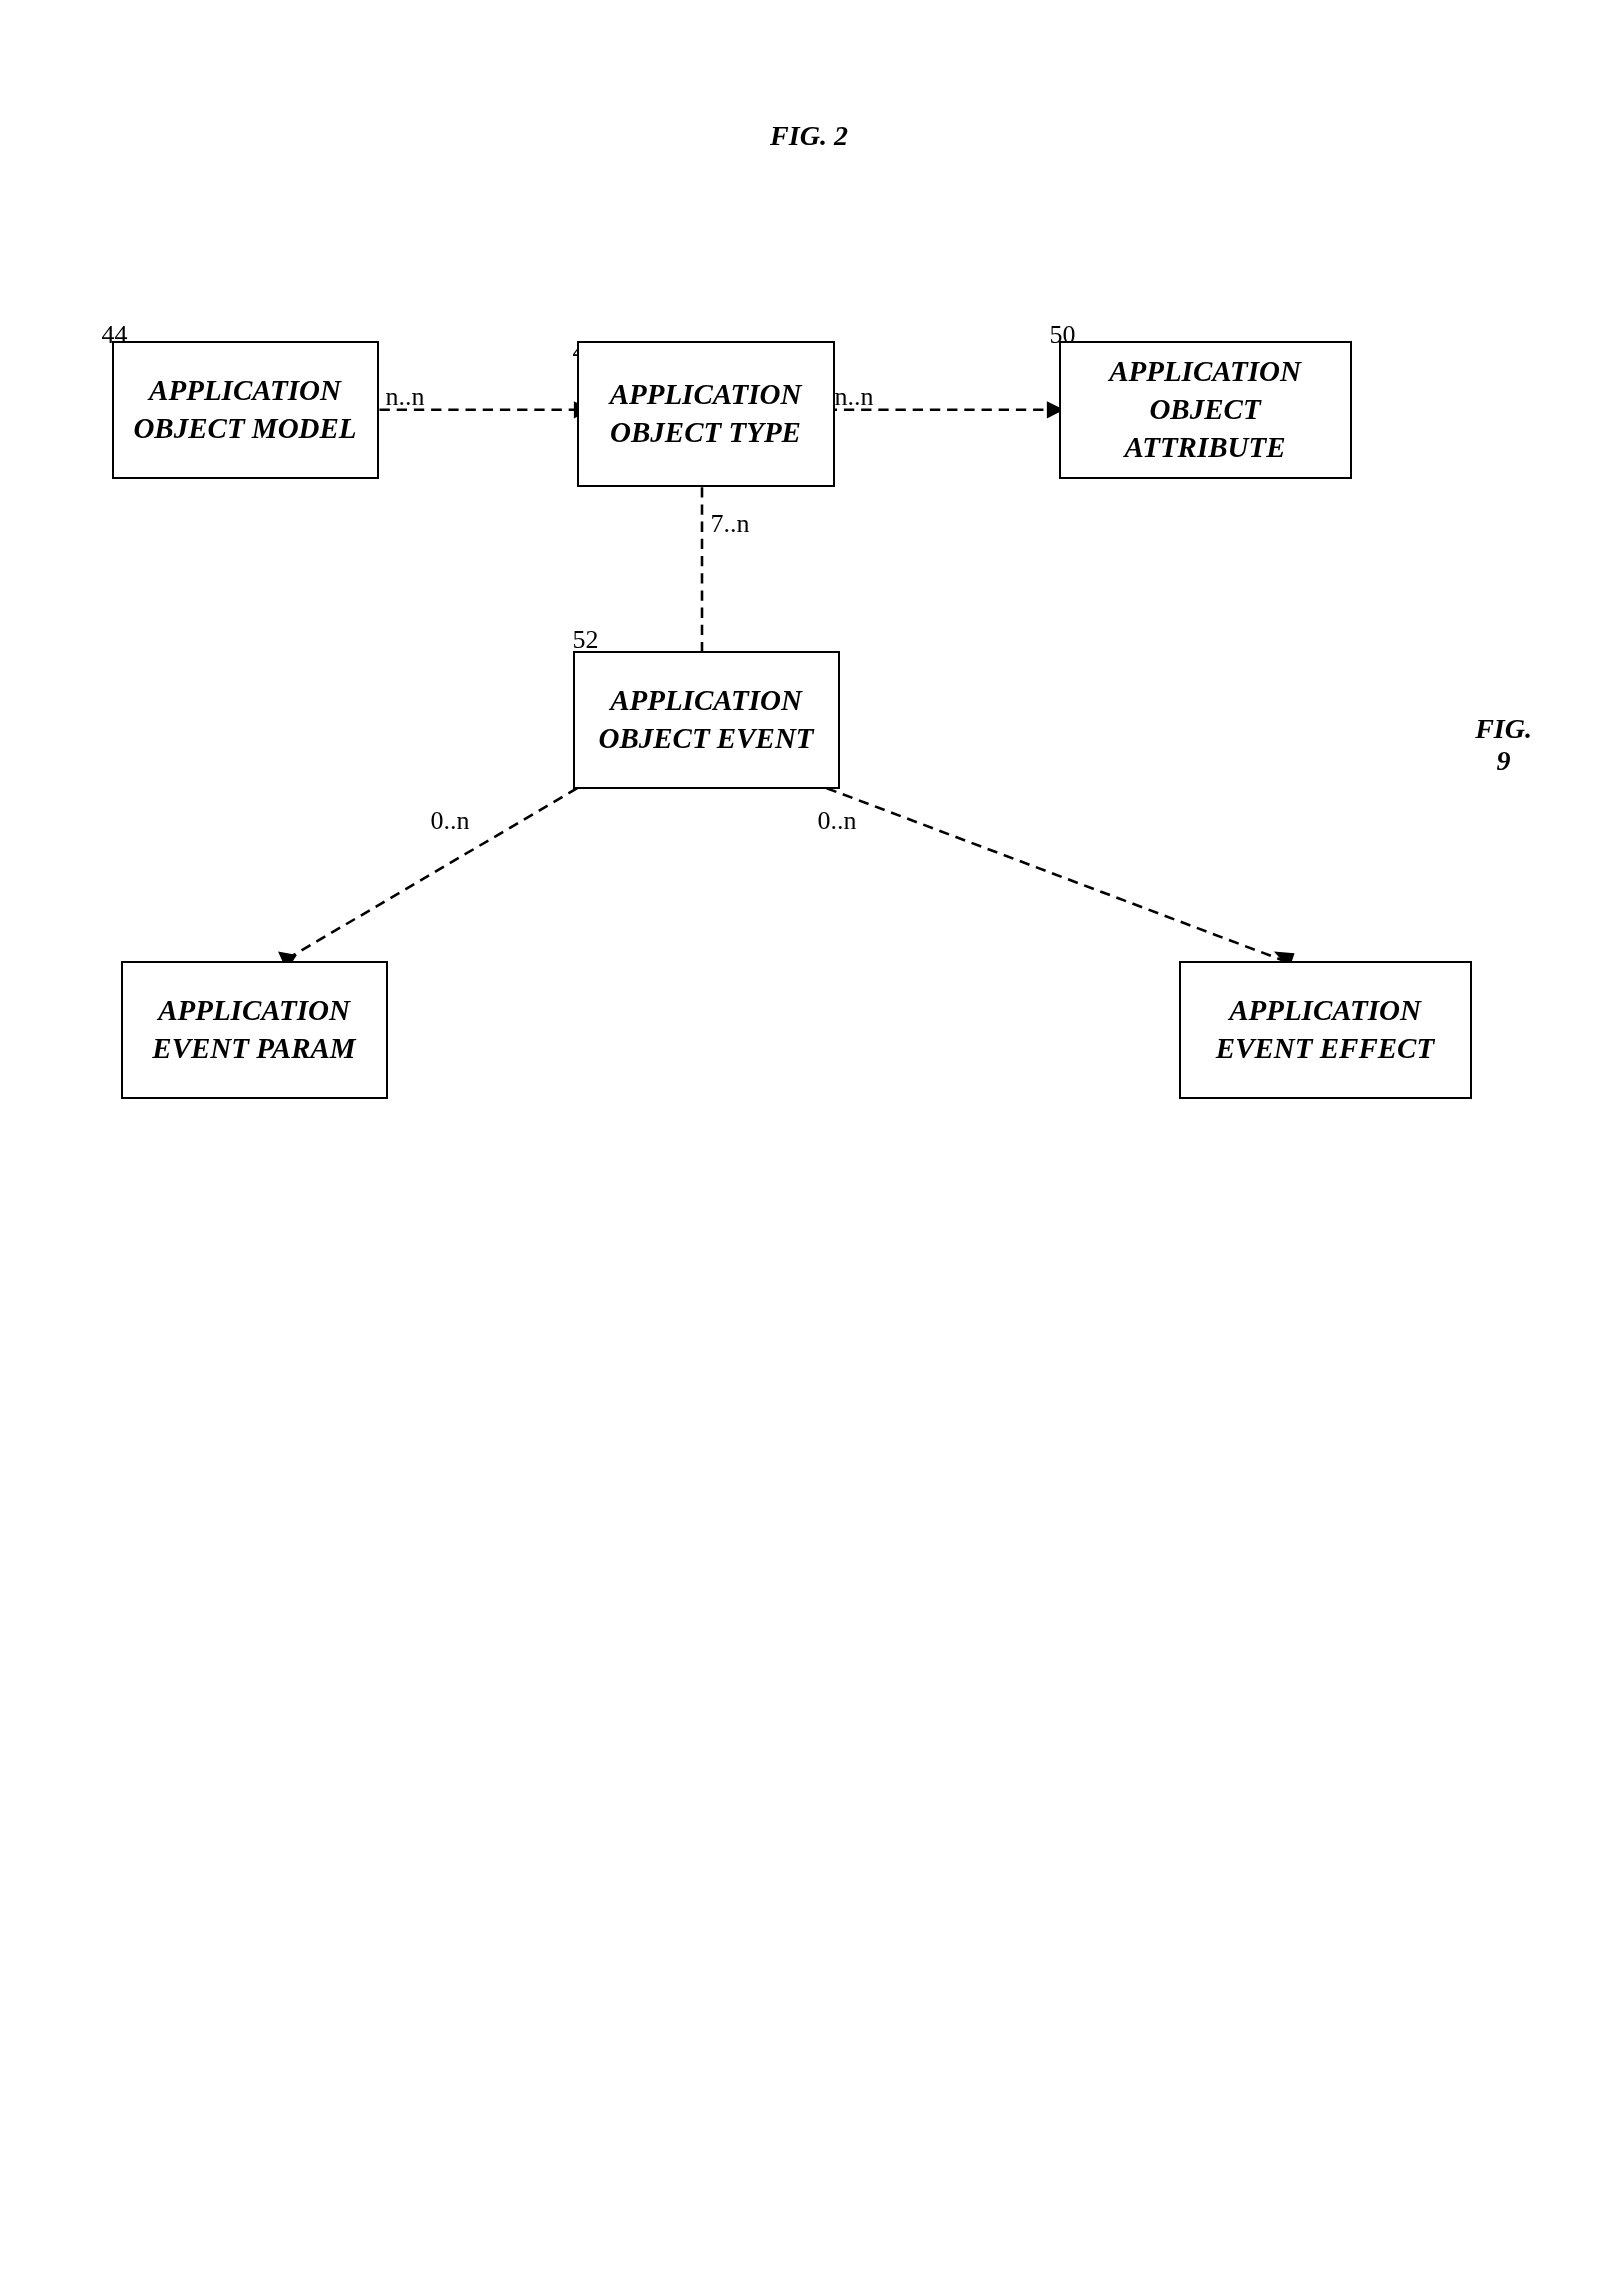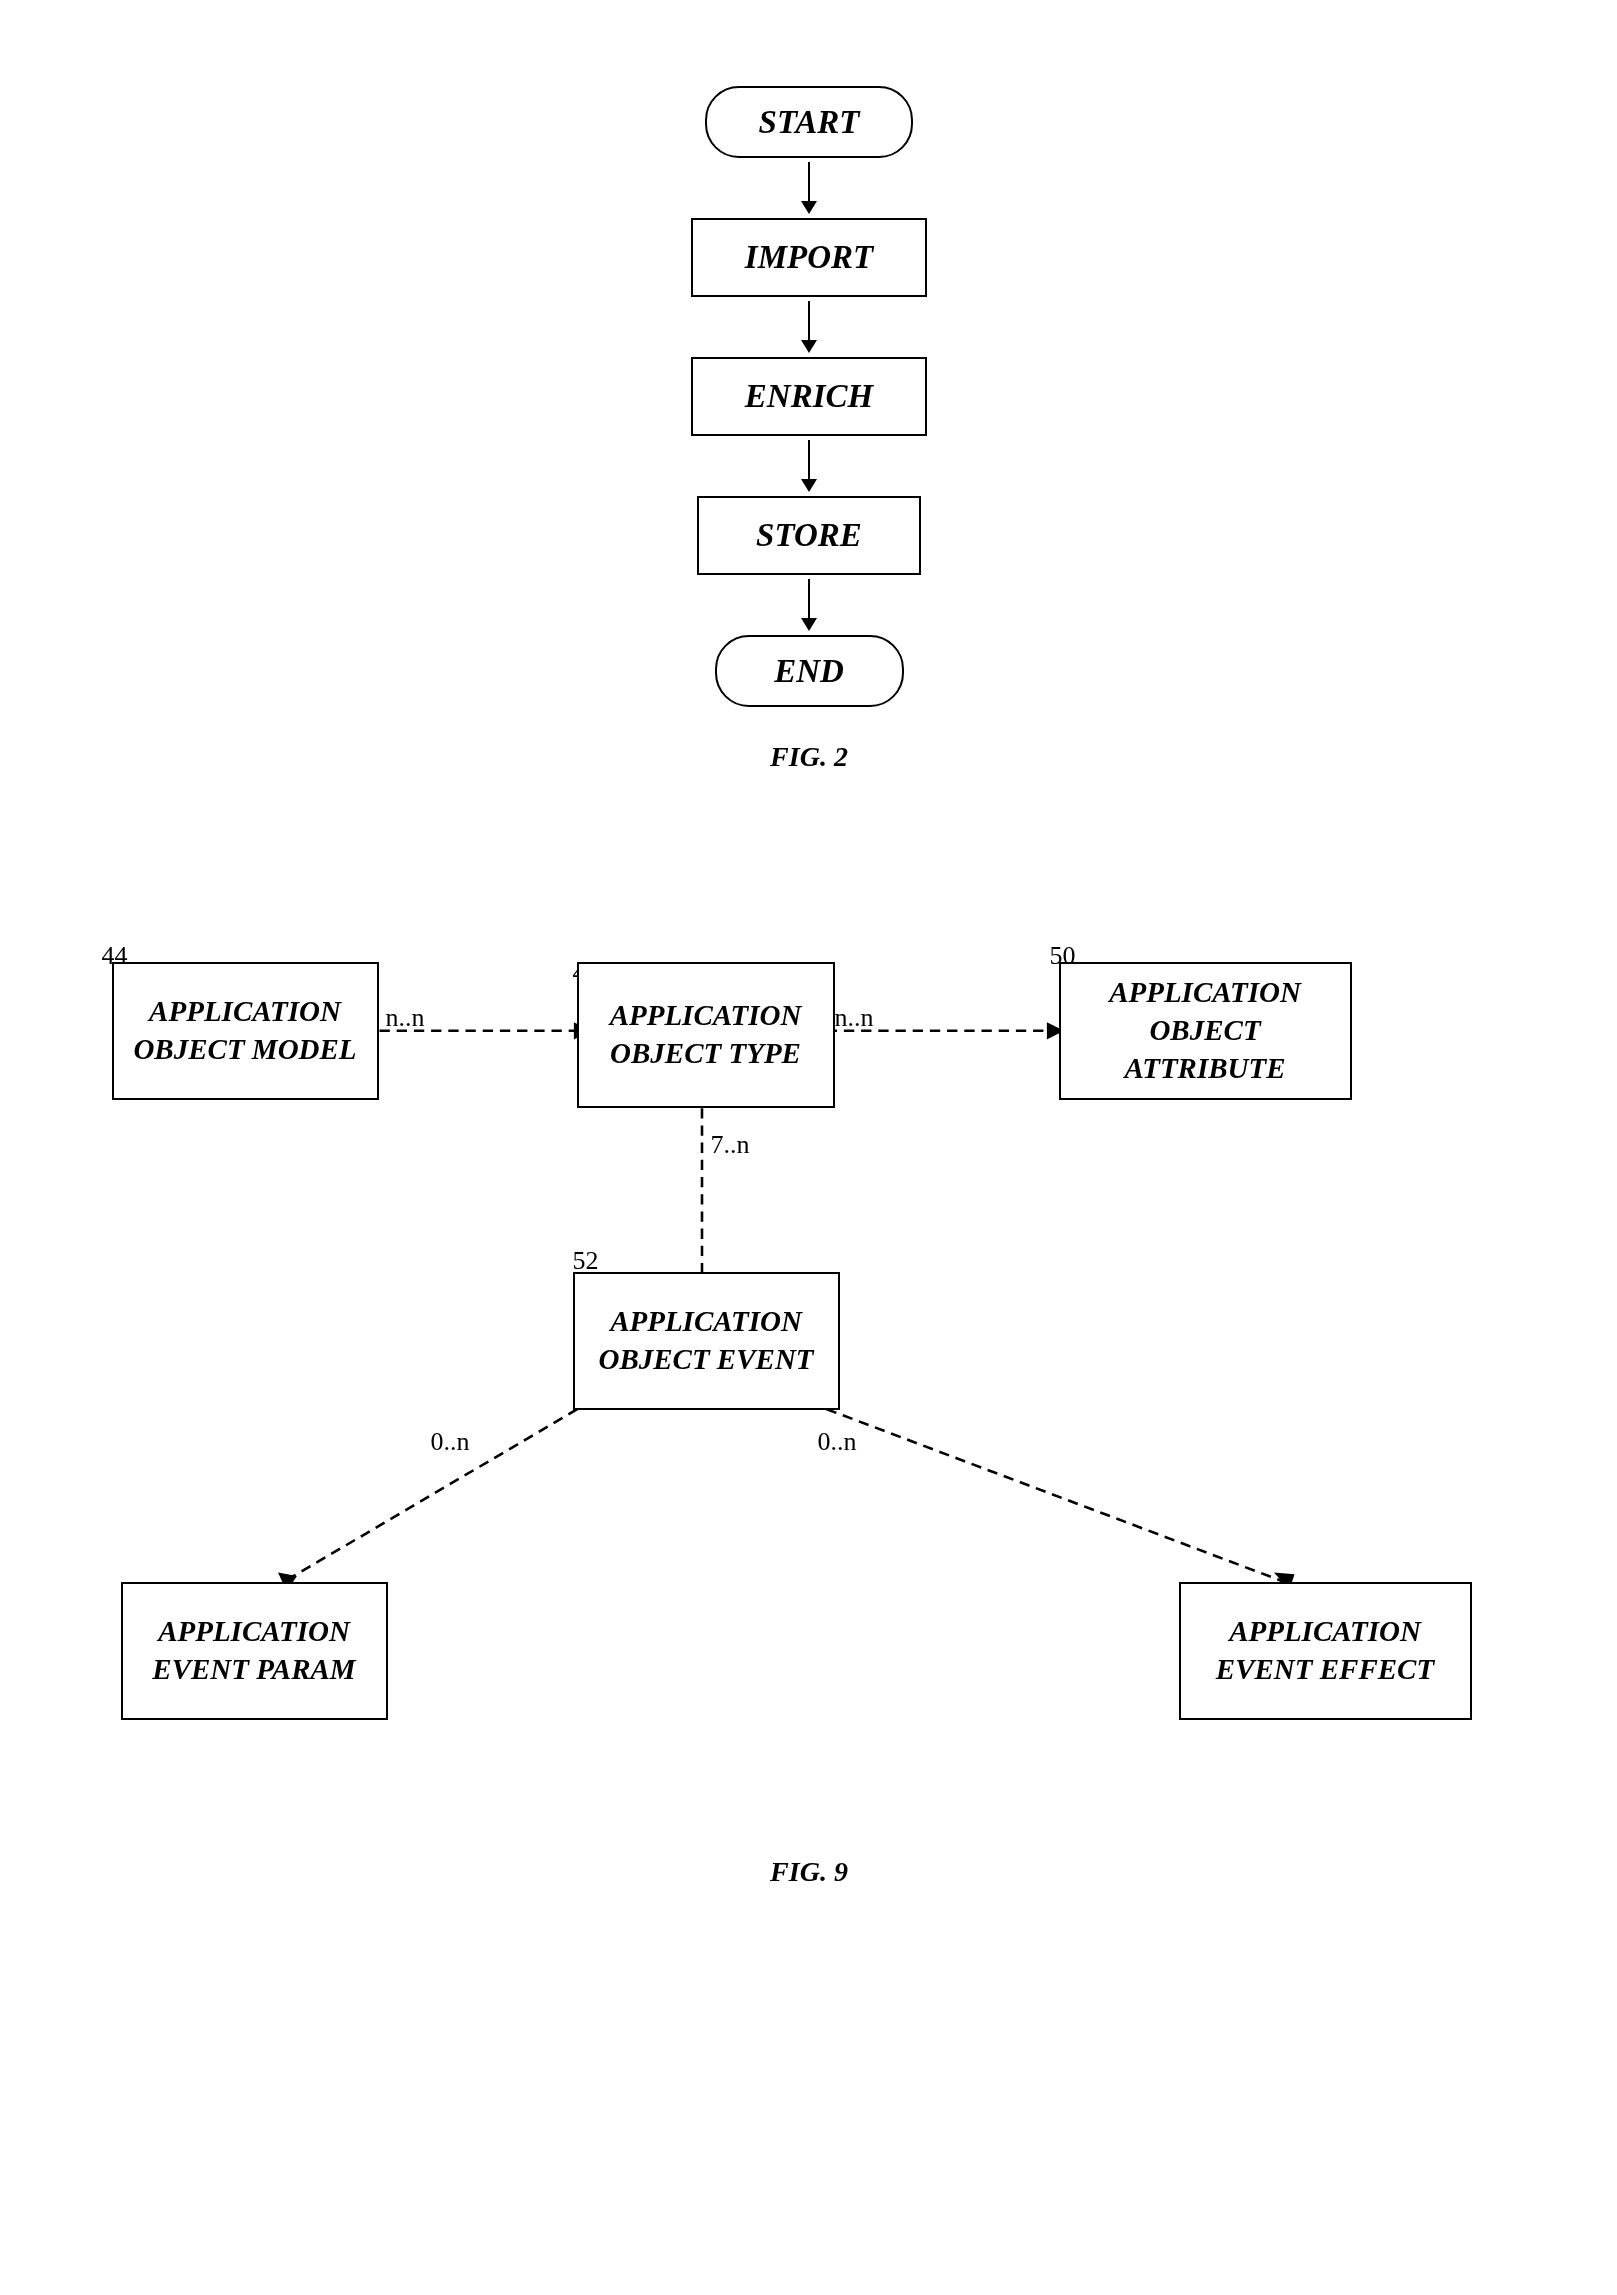--- a/index.html
+++ b/index.html
@@ -91,21 +91,21 @@
       font-weight: bold;
       font-style: italic;
       margin-top: 34px;
       text-align: center;
     }
 
     
     .fig6-container {
       margin-top: 86px;
       display: flex;
-      flex-direction: column;
+      flex-direction: row;
       align-items: center;
       width: 1463px;
       position: relative;
     }
 
     .fig6-diagram {
       position: relative;
       width: 1463px;
       height: 946px;
     }
@@ -148,41 +148,20 @@
       position: absolute;
       font-size: 26px;
     }
   </style>
 </head>
 <body>
 
 <div class="page">
 
   <div class="fig2-container">
-    <div class="flowchart">
-
-      <div class="shape-pill">START</div>
-
-      <div class="arrow-down"></div>
-
-      <div class="shape-rect">IMPORT</div>
-
-      <div class="arrow-down"></div>
-
-      <div class="shape-rect">ENRICH</div>
-
-      <div class="arrow-down"></div>
-
-      <div class="shape-rect">STORE</div>
-
-      <div class="arrow-down"></div>
-
-      <div class="shape-pill">END</div>
-
-    </div>
 
     <div class="fig-label">FIG. 2</div>
   </div>
 
   <div class="fig6-container">
     <div class="fig6-diagram">
 
       <svg class="diagram-svg" viewBox="0 0 1700 1100" width="1463" height="946">
 
         <line x1="350" y1="180" x2="580" y2="180" stroke="#000" stroke-width="3" stroke-dasharray="12,8"></line>

